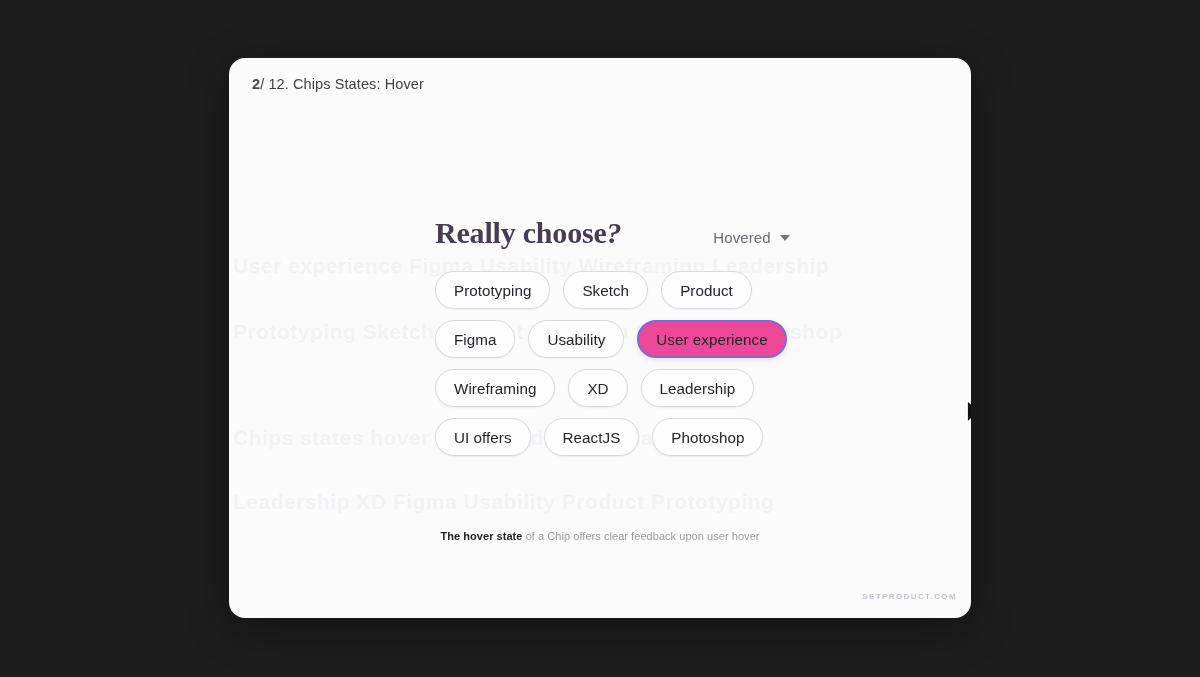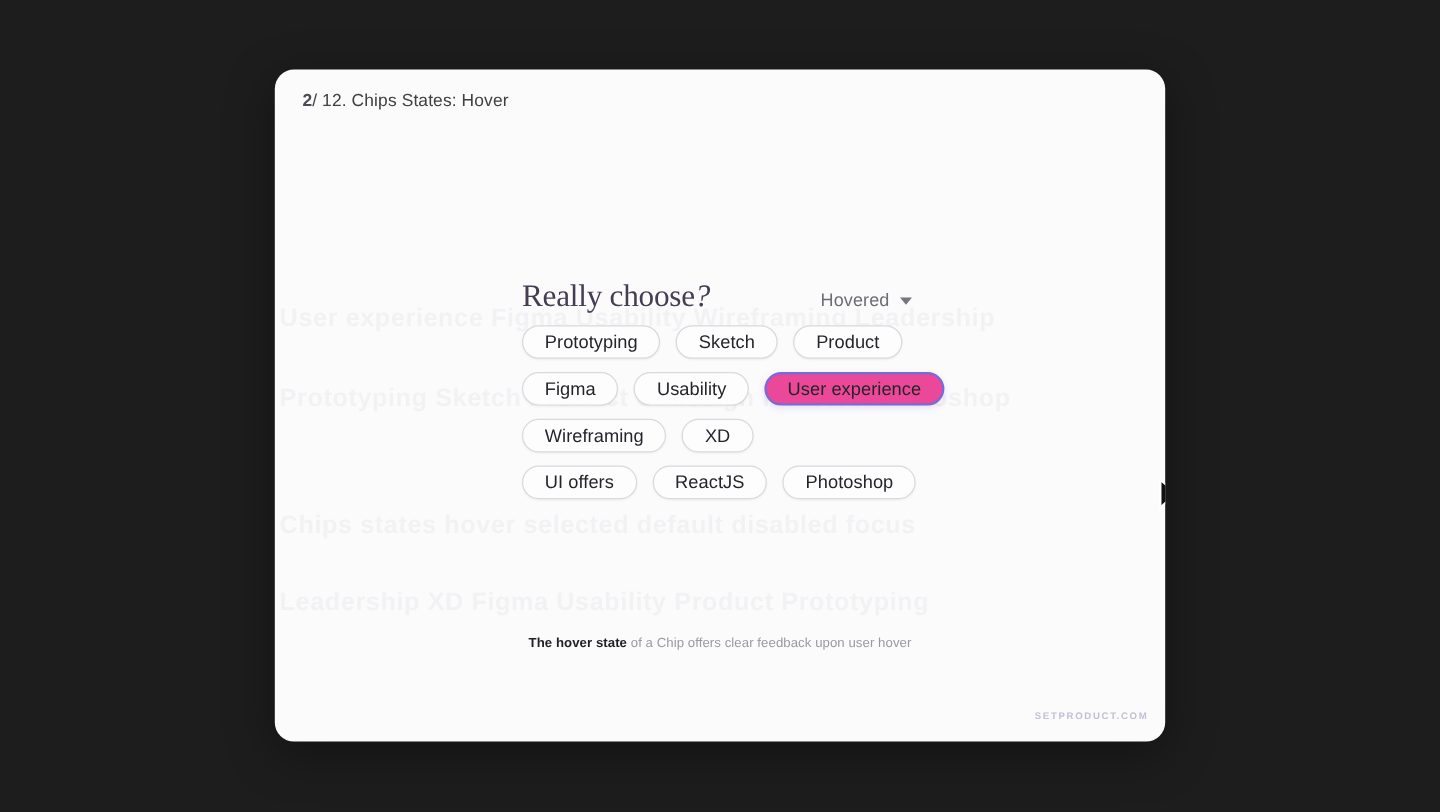--- a/index.html
+++ b/index.html
@@ -77,26 +77,25 @@
   }
 
   .title-row {
     display: flex;
     align-items: baseline;
     height: 38px;
     margin-bottom: 17px;
   }
   .title {
     font-family: "Liberation Serif", serif;
-    font-size: 26px;
-    font-weight: 400;
+    font-size: 30px;
+    font-weight: 700;
     color: #463d52;
     letter-spacing: -0.2px;
     white-space: nowrap;
-    margin-top: 16px;
   }
   .title .qmark {
     font-style: italic;
   }
   .state-select {
     display: flex;
     align-items: center;
     gap: 9px;
     margin-left: 92px;
     cursor: pointer;
@@ -120,21 +119,21 @@
   .chip-rows {
     display: flex;
     flex-direction: column;
     gap: 11px;
   }
   .chip-row {
     display: flex;
     gap: 13px;
   }
   .chip {
-    height: 28px;
+    height: 38px;
     padding: 0 18px;
     display: inline-flex;
     align-items: center;
     justify-content: center;
     border: 1px solid #d9d9de;
     border-radius: 19px;
     background: #fdfdfe;
     color: #24242a;
     font-size: 15.2px;
     letter-spacing: 0.05px;
@@ -227,20 +226,21 @@
 
       <div class="chip-row">
         <div class="chip">Figma</div>
         <div class="chip">Usability</div>
         <div class="chip is-hovered">User experience</div>
       </div>
 
       <div class="chip-row">
         <div class="chip">Wireframing</div>
         <div class="chip">XD</div>
+        <div class="chip">Leadership</div>
       </div>
 
       <div class="chip-row">
         <div class="chip">UI offers</div>
         <div class="chip">ReactJS</div>
         <div class="chip">Photoshop</div>
       </div>
 
     </div>
   </div>

